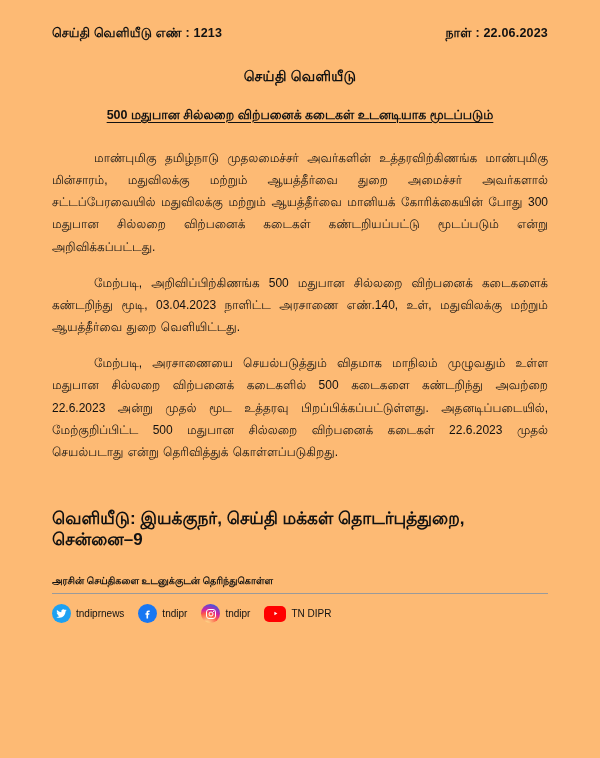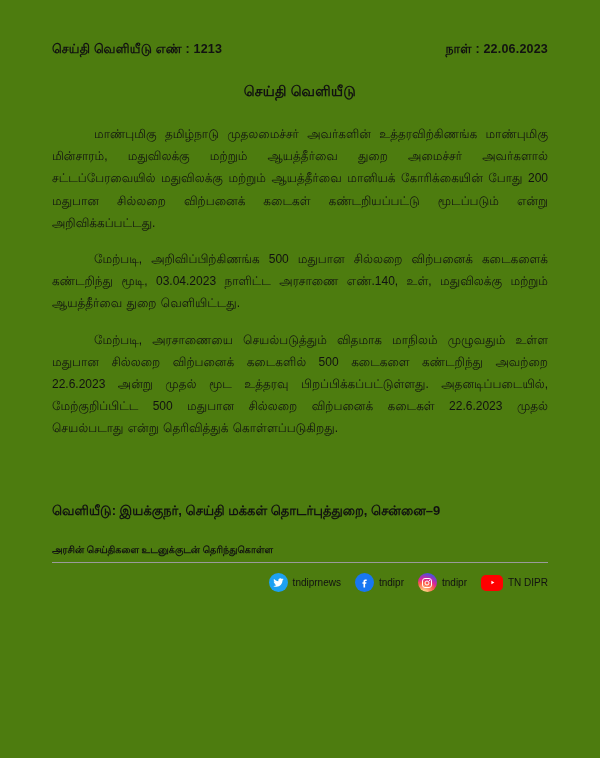--- a/index.html
+++ b/index.html
@@ -14,42 +14,41 @@
     color: #111111;
     position: relative;
     overflow: hidden;
   }
   .page {
     position: absolute;
     left: 0;
     top: 0;
     width: 600px;
     height: 758px;
-    background: #4d7c0f;
+    background: #fdba74;
     box-sizing: border-box;
-    padding: 36px 52px 0 52px;
+    padding: 20px 52px 0 52px;
   }
   .header-row {
     display: flex;
     justify-content: space-between;
     align-items: baseline;
     font-weight: bold;
     font-size: 12.5px;
     margin-top: 6px;
   }
   .header-left { letter-spacing: 0.2px; }
   .header-right { letter-spacing: 0.2px; }
 
   .doc-title {
     text-align: center;
     font-weight: bold;
     font-size: 14px;
     margin-top: 26px;
     letter-spacing: 0.3px;
-    font-family: Liberation Serif, serif;
   }
   .doc-subtitle {
     text-align: center;
     font-weight: bold;
     font-size: 12.5px;
     margin-top: 20px;
     text-decoration: underline;
     text-underline-offset: 3px;
     line-height: 1.5;
   }
@@ -68,43 +67,42 @@
   }
   .signature {
     text-align: right;
     font-size: 12px;
     margin-top: 18px;
     padding-right: 4px;
   }
 
   .issuer {
     font-weight: bold;
-    font-size: 13px;
-    margin-top: 64px;
+    font-size: 17px;
+    margin-top: 46px;
   }
 
   .social-note {
     font-size: 9.5px;
     font-weight: bold;
     margin-top: 24px;
     color: #111;
   }
   .social-rule {
     border: none;
     border-top: 1px solid #9a9a9a;
     margin: 5px 0 0 0;
     width: 100%;
   }
   .social-row {
     display: flex;
     align-items: center;
     gap: 14px;
     margin-top: 10px;
     flex-wrap: nowrap;
-    justify-content: flex-end;
   }
   .social-item {
     display: flex;
     align-items: center;
     gap: 5px;
     font-size: 10px;
     color: #111;
     white-space: nowrap;
   }
   .si-icon {
@@ -136,23 +134,24 @@
 
 <div class="page">
 
   <div class="header-row">
     <div class="header-left">செய்தி வெளியீடு எண் : 1213</div>
     <div class="header-right">நாள் : 22.06.2023</div>
   </div>
 
   <div class="doc-title">செய்தி வெளியீடு</div>
 
+  <div class="doc-subtitle">500 மதுபான சில்லறை விற்பனைக் கடைகள் உடனடியாக மூடப்படும்</div>
 
   <div class="body-block">
-    <p class="para">மாண்புமிகு தமிழ்நாடு முதலமைச்சர் அவர்களின் உத்தரவிற்கிணங்க மாண்புமிகு மின்சாரம், மதுவிலக்கு மற்றும் ஆயத்தீர்வை துறை அமைச்சர் அவர்களால் சட்டப்பேரவையில் மதுவிலக்கு மற்றும் ஆயத்தீர்வை மானியக் கோரிக்கையின் போது 200 மதுபான சில்லறை விற்பனைக் கடைகள் கண்டறியப்பட்டு மூடப்படும் என்று அறிவிக்கப்பட்டது.</p>
+    <p class="para">மாண்புமிகு தமிழ்நாடு முதலமைச்சர் அவர்களின் உத்தரவிற்கிணங்க மாண்புமிகு மின்சாரம், மதுவிலக்கு மற்றும் ஆயத்தீர்வை துறை அமைச்சர் அவர்களால் சட்டப்பேரவையில் மதுவிலக்கு மற்றும் ஆயத்தீர்வை மானியக் கோரிக்கையின் போது 300 மதுபான சில்லறை விற்பனைக் கடைகள் கண்டறியப்பட்டு மூடப்படும் என்று அறிவிக்கப்பட்டது.</p>
     <p class="para">மேற்படி, அறிவிப்பிற்கிணங்க 500 மதுபான சில்லறை விற்பனைக் கடைகளைக் கண்டறிந்து மூடி, 03.04.2023 நாளிட்ட அரசாணை எண்.140, உள், மதுவிலக்கு மற்றும் ஆயத்தீர்வை துறை வெளியிட்டது.</p>
     <p class="para">மேற்படி, அரசாணையை செயல்படுத்தும் விதமாக மாநிலம் முழுவதும் உள்ள மதுபான சில்லறை விற்பனைக் கடைகளில் 500 கடைகளை கண்டறிந்து அவற்றை 22.6.2023 அன்று முதல் மூட உத்தரவு பிறப்பிக்கப்பட்டுள்ளது. அதனடிப்படையில், மேற்குறிப்பிட்ட 500 மதுபான சில்லறை விற்பனைக் கடைகள் 22.6.2023 முதல் செயல்படாது என்று தெரிவித்துக் கொள்ளப்படுகிறது.</p>
   </div>
 
 
   <div class="issuer">வெளியீடு: இயக்குநர், செய்தி மக்கள் தொடர்புத்துறை, சென்னை–9</div>
 
   <div class="social-note">அரசின் செய்திகளை உடனுக்குடன் தெரிந்துகொள்ள</div>
   <hr class="social-rule">
 

